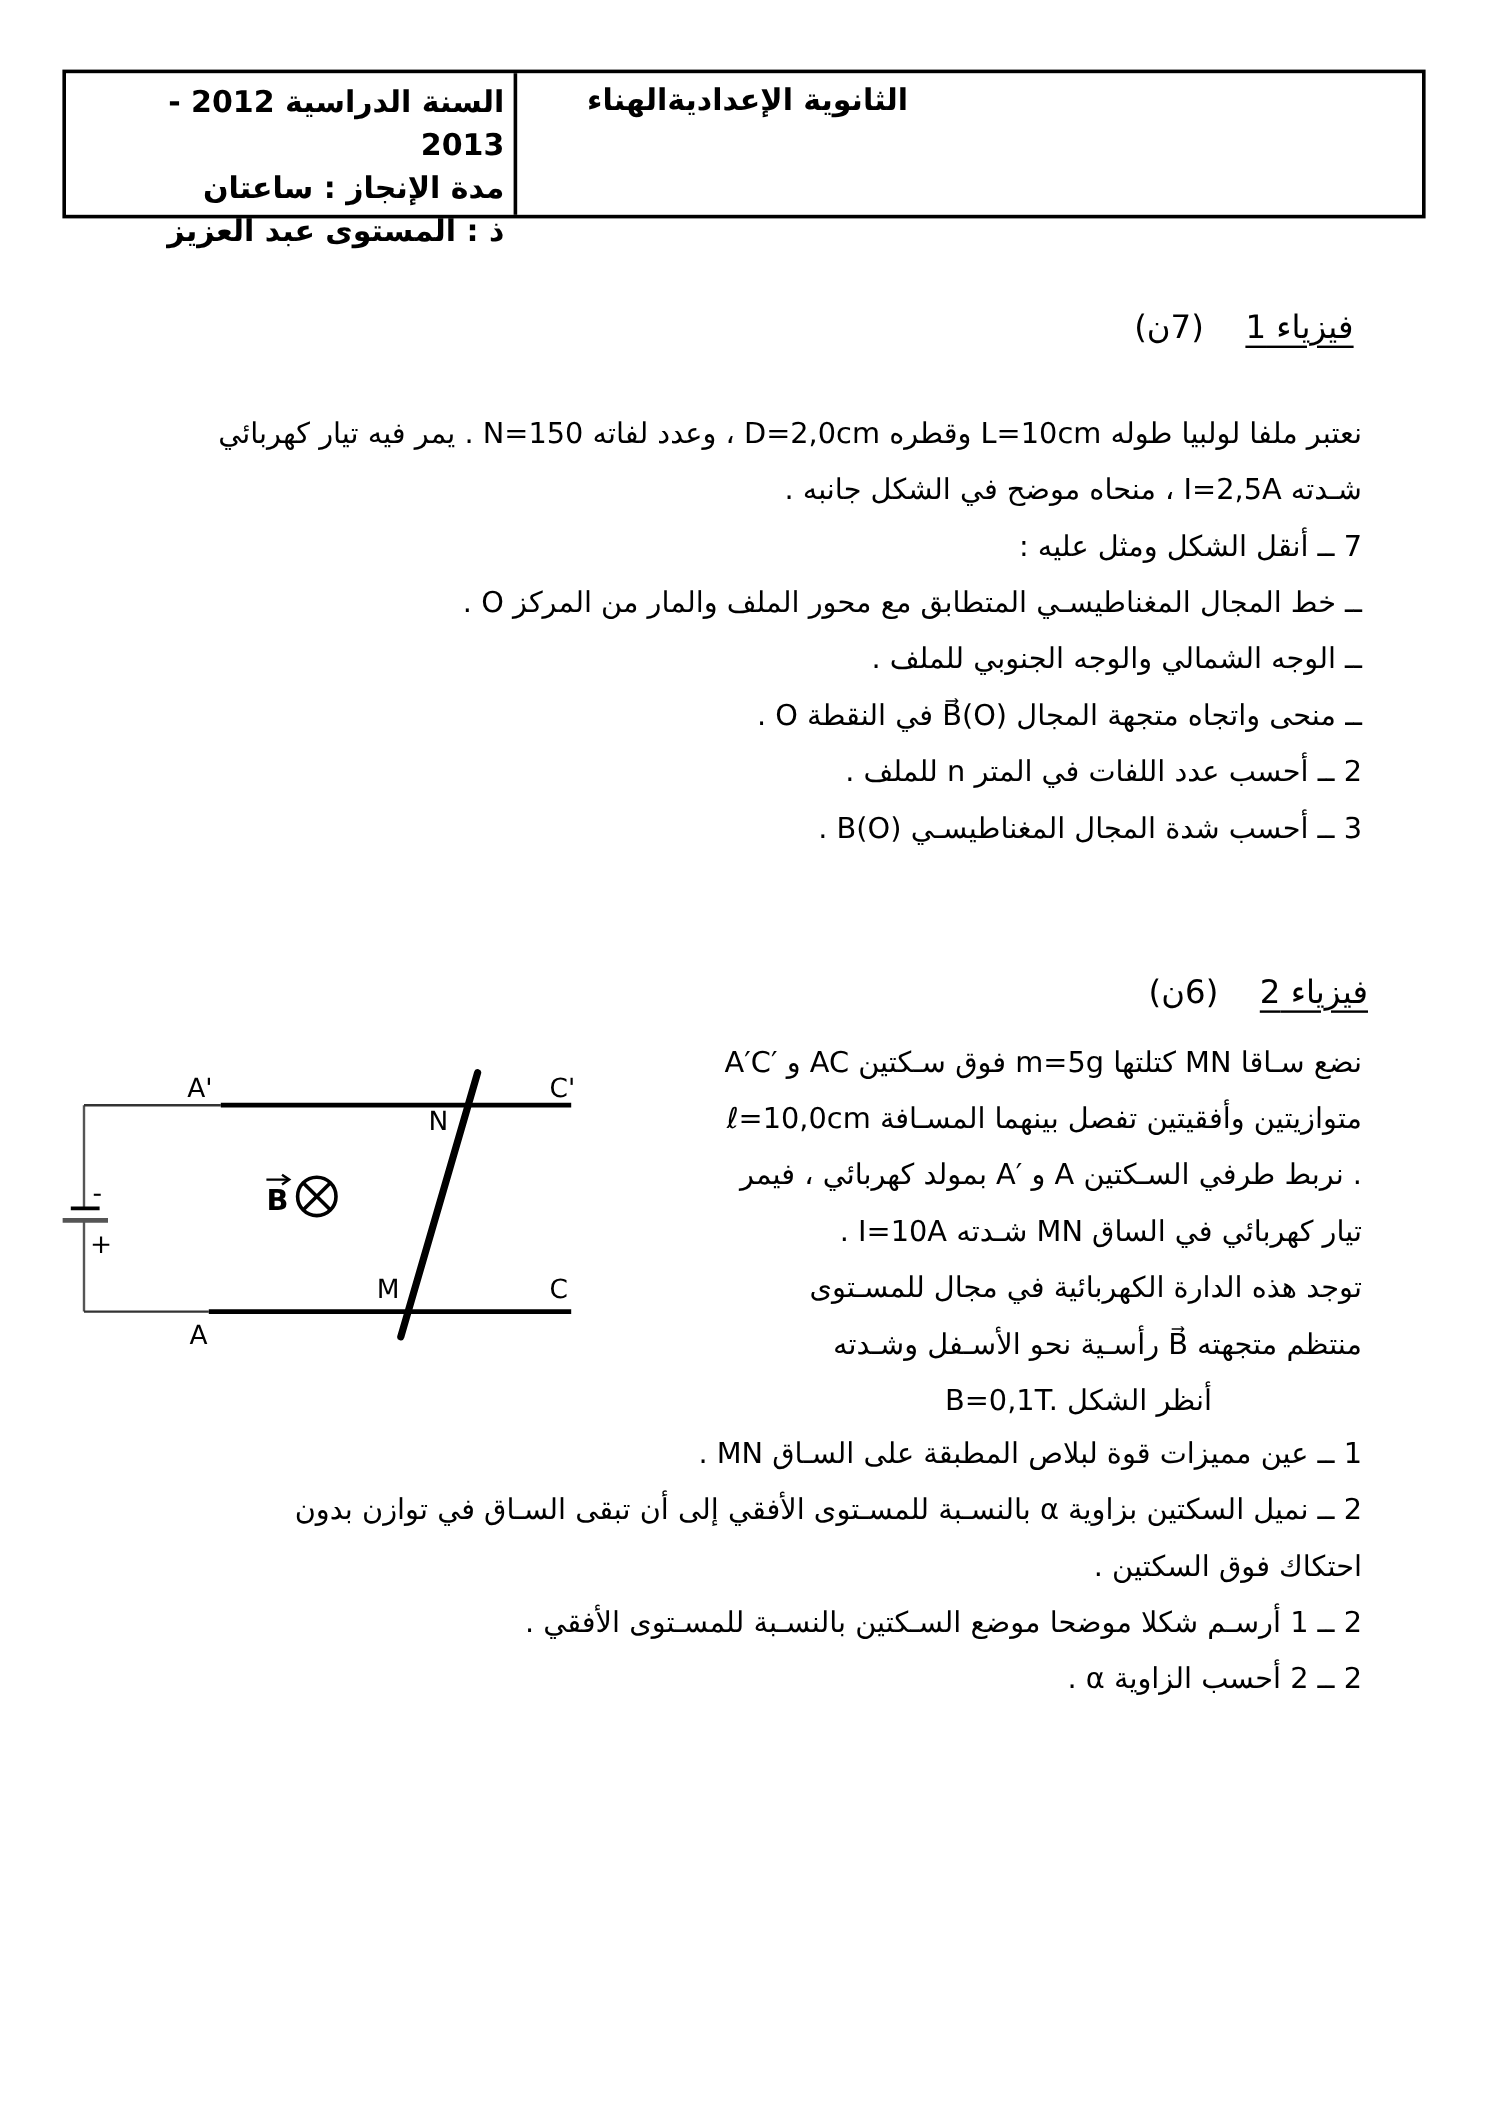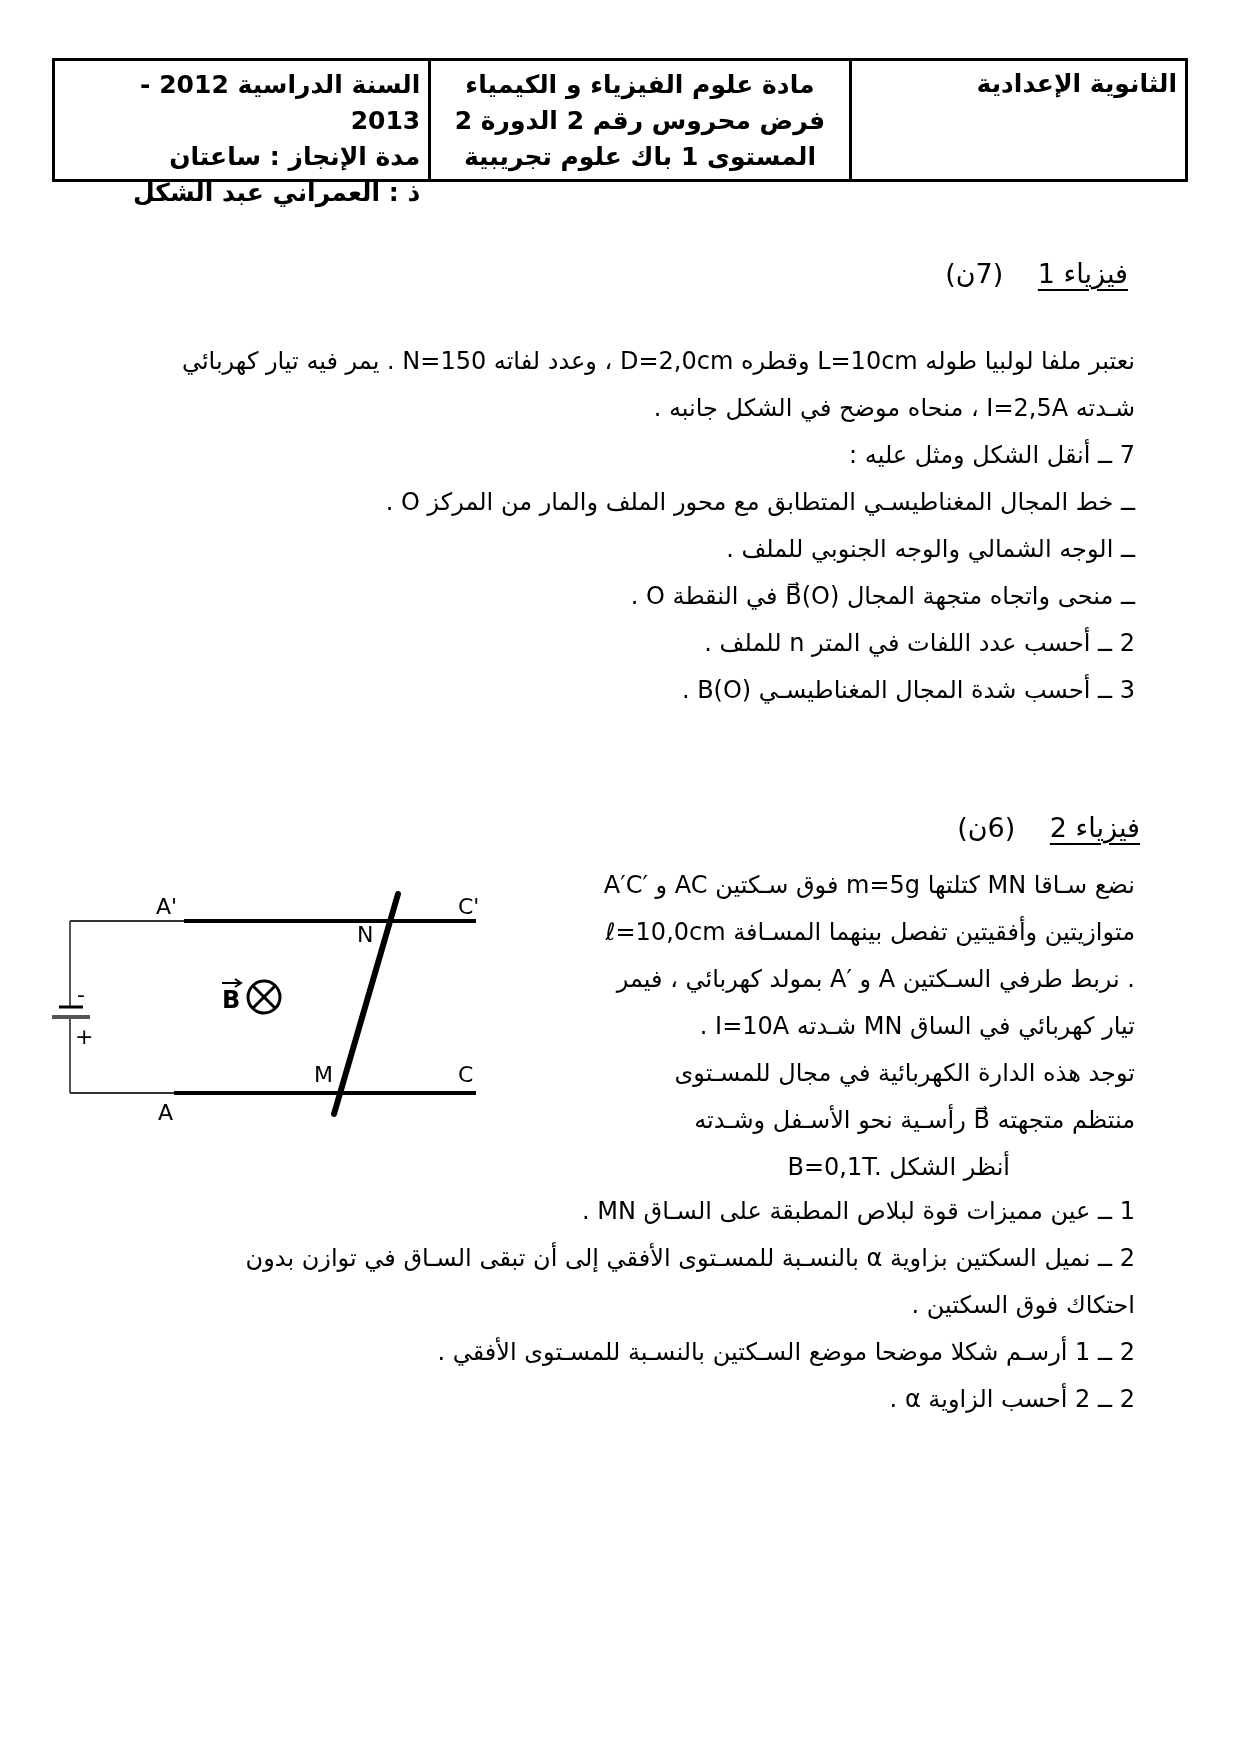--- a/index.html
+++ b/index.html
@@ -36,29 +36,25 @@
   .figure-wrap { position:absolute; left:52px; top:884px; width:440px; height:252px; }
   svg text { font-family:"DejaVu Sans", sans-serif; }
 </style>
 </head>
 <body>
 
 <div class="header-table">
   <div class="cell cell-info">
     <div>السنة الدراسية 2012 - 2013</div>
     <div>مدة الإنجاز : ساعتان</div>
-    <div>ذ : العمراني عبد الشكل</div>
-  </div>
-  <div class="cell cell-exam">
-    <div>مادة علوم الفيزياء و الكيمياء</div>
-    <div>فرض محروس رقم 2 الدورة 2</div>
-    <div>المستوى 1 باك علوم تجريبية</div>
+    <div>ذ : المستوى عبد العزيز</div>
   </div>
   <div class="cell cell-school">
     <div>الثانوية الإعدادية</div>
+    <div>الهناء</div>
   </div>
 </div>
 
 <div class="sec-title sec-title-1">
   <span class="sec-title-text">فيزياء 1</span>
   <span class="sec-title-pts">(7ن)</span>
 </div>
 
 <div class="textblock sec1-body">
   <div class="line">نعتبر ملفا لولبيا طوله ⁦L=10cm⁩  وقطره ⁦D=2,0cm⁩ ، وعدد لفاته ⁦N=150⁩ . يمر فيه تيار كهربائي</div>

